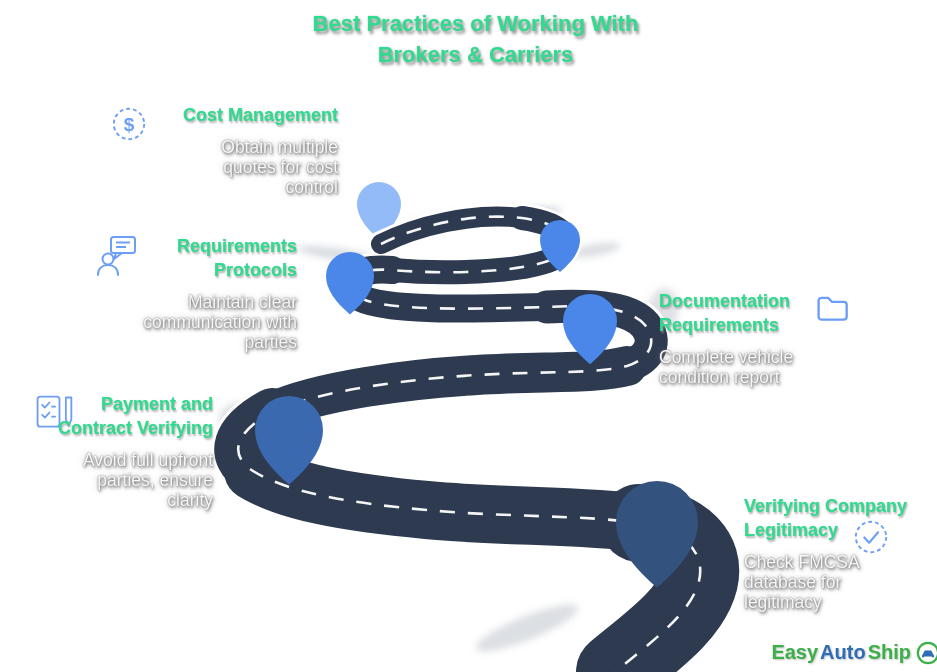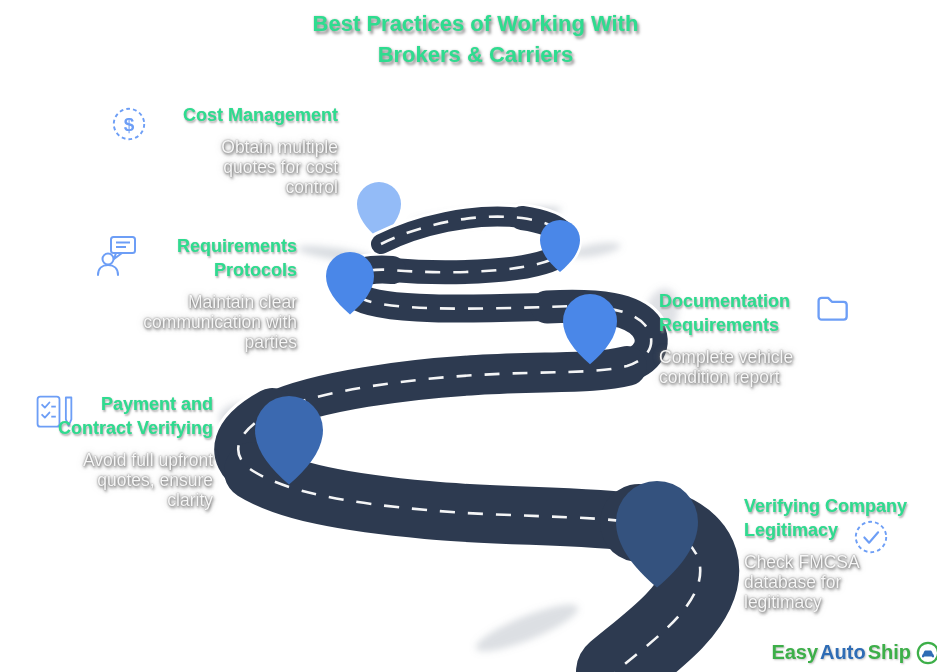--- a/index.html
+++ b/index.html
@@ -165,21 +165,21 @@
         <path d="M10 14 l3 3 5 -5.5" fill="none" stroke="currentColor" stroke-width="2" stroke-linecap="round" stroke-linejoin="round"></path>
         <line x1="20" y1="16" x2="25" y2="16" stroke="currentColor" stroke-width="2"></line>
         <path d="M10 25 l3 3 5 -5.5" fill="none" stroke="currentColor" stroke-width="2" stroke-linecap="round" stroke-linejoin="round"></path>
         <line x1="20" y1="27" x2="25" y2="27" stroke="currentColor" stroke-width="2"></line>
         <path d="M36 6 h6 v24 l-3 7 -3 -7 Z" fill="none" stroke="currentColor" stroke-width="2" stroke-linejoin="round"></path>
       </svg>
     </span>
     <div class="heading">Payment and
 Contract Verifying</div>
     <div class="body-text">Avoid full upfront
-quotes, ensure
+parties, ensure
 clarity</div>
   </div>
 
 
   <div class="section align-left" id="sec-5">
     <span class="icon">
       <svg width="36" height="36" viewBox="0 0 40 40">
         <path d="M4 11 c0,-2 1.4,-3.4 3.4,-3.4 h7.2 l4.2 4.4 h13 c2,0 3.4,1.4 3.4,3.4 v13 c0,2 -1.4,3.4 -3.4,3.4 H7.4 c-2,0 -3.4,-1.4 -3.4,-3.4 Z" fill="none" stroke="currentColor" stroke-width="2.6" stroke-linejoin="round"></path>
       </svg>
     </span>

